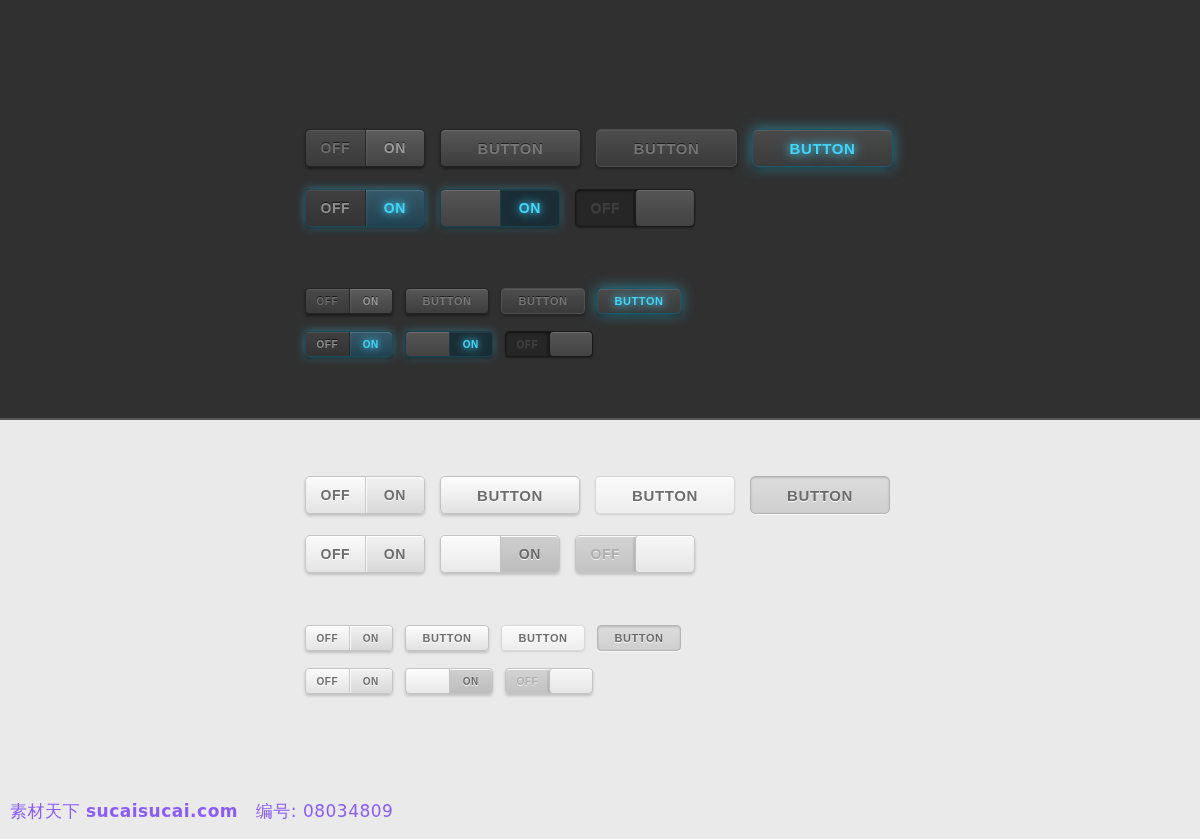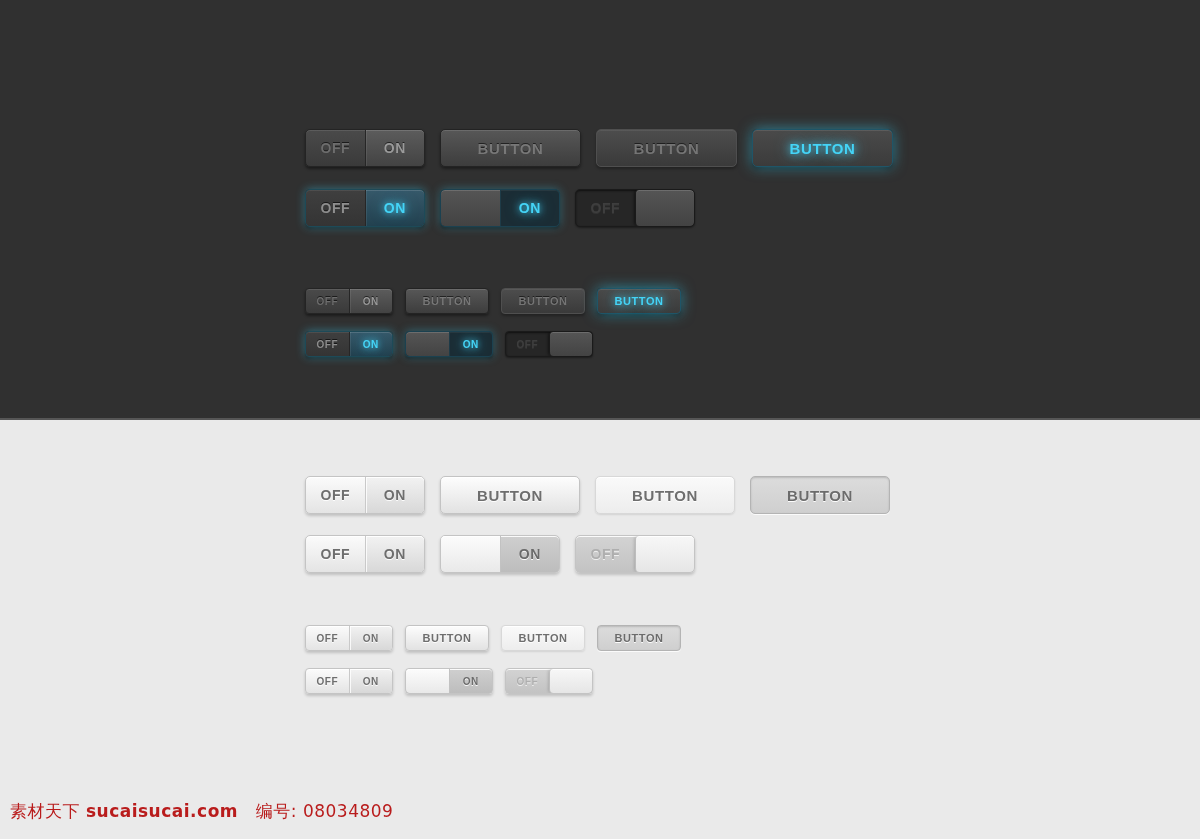--- a/index.html
+++ b/index.html
@@ -229,21 +229,21 @@
   }
   .l-toggle.sm { width: 88px; height: 26px; border-radius: 4px; }
   .l-toggle.sm .half { font-size: 10px; }
   .l-btn.sm { height: 26px; font-size: 11px; border-radius: 4px; }
 
   
   .watermark {
     position: absolute;
     left: 10px; top: 800px;
     font-size: 17px;
-    color: #b91c1c;
+    color: #8b5cf6;
     font-family: "DejaVu Sans", sans-serif;
     white-space: nowrap;
     letter-spacing: 0.5px;
   }
   .watermark .wm-site { font-weight: bold; }
 </style>
 </head>
 <body>
 
 <div class="page">

